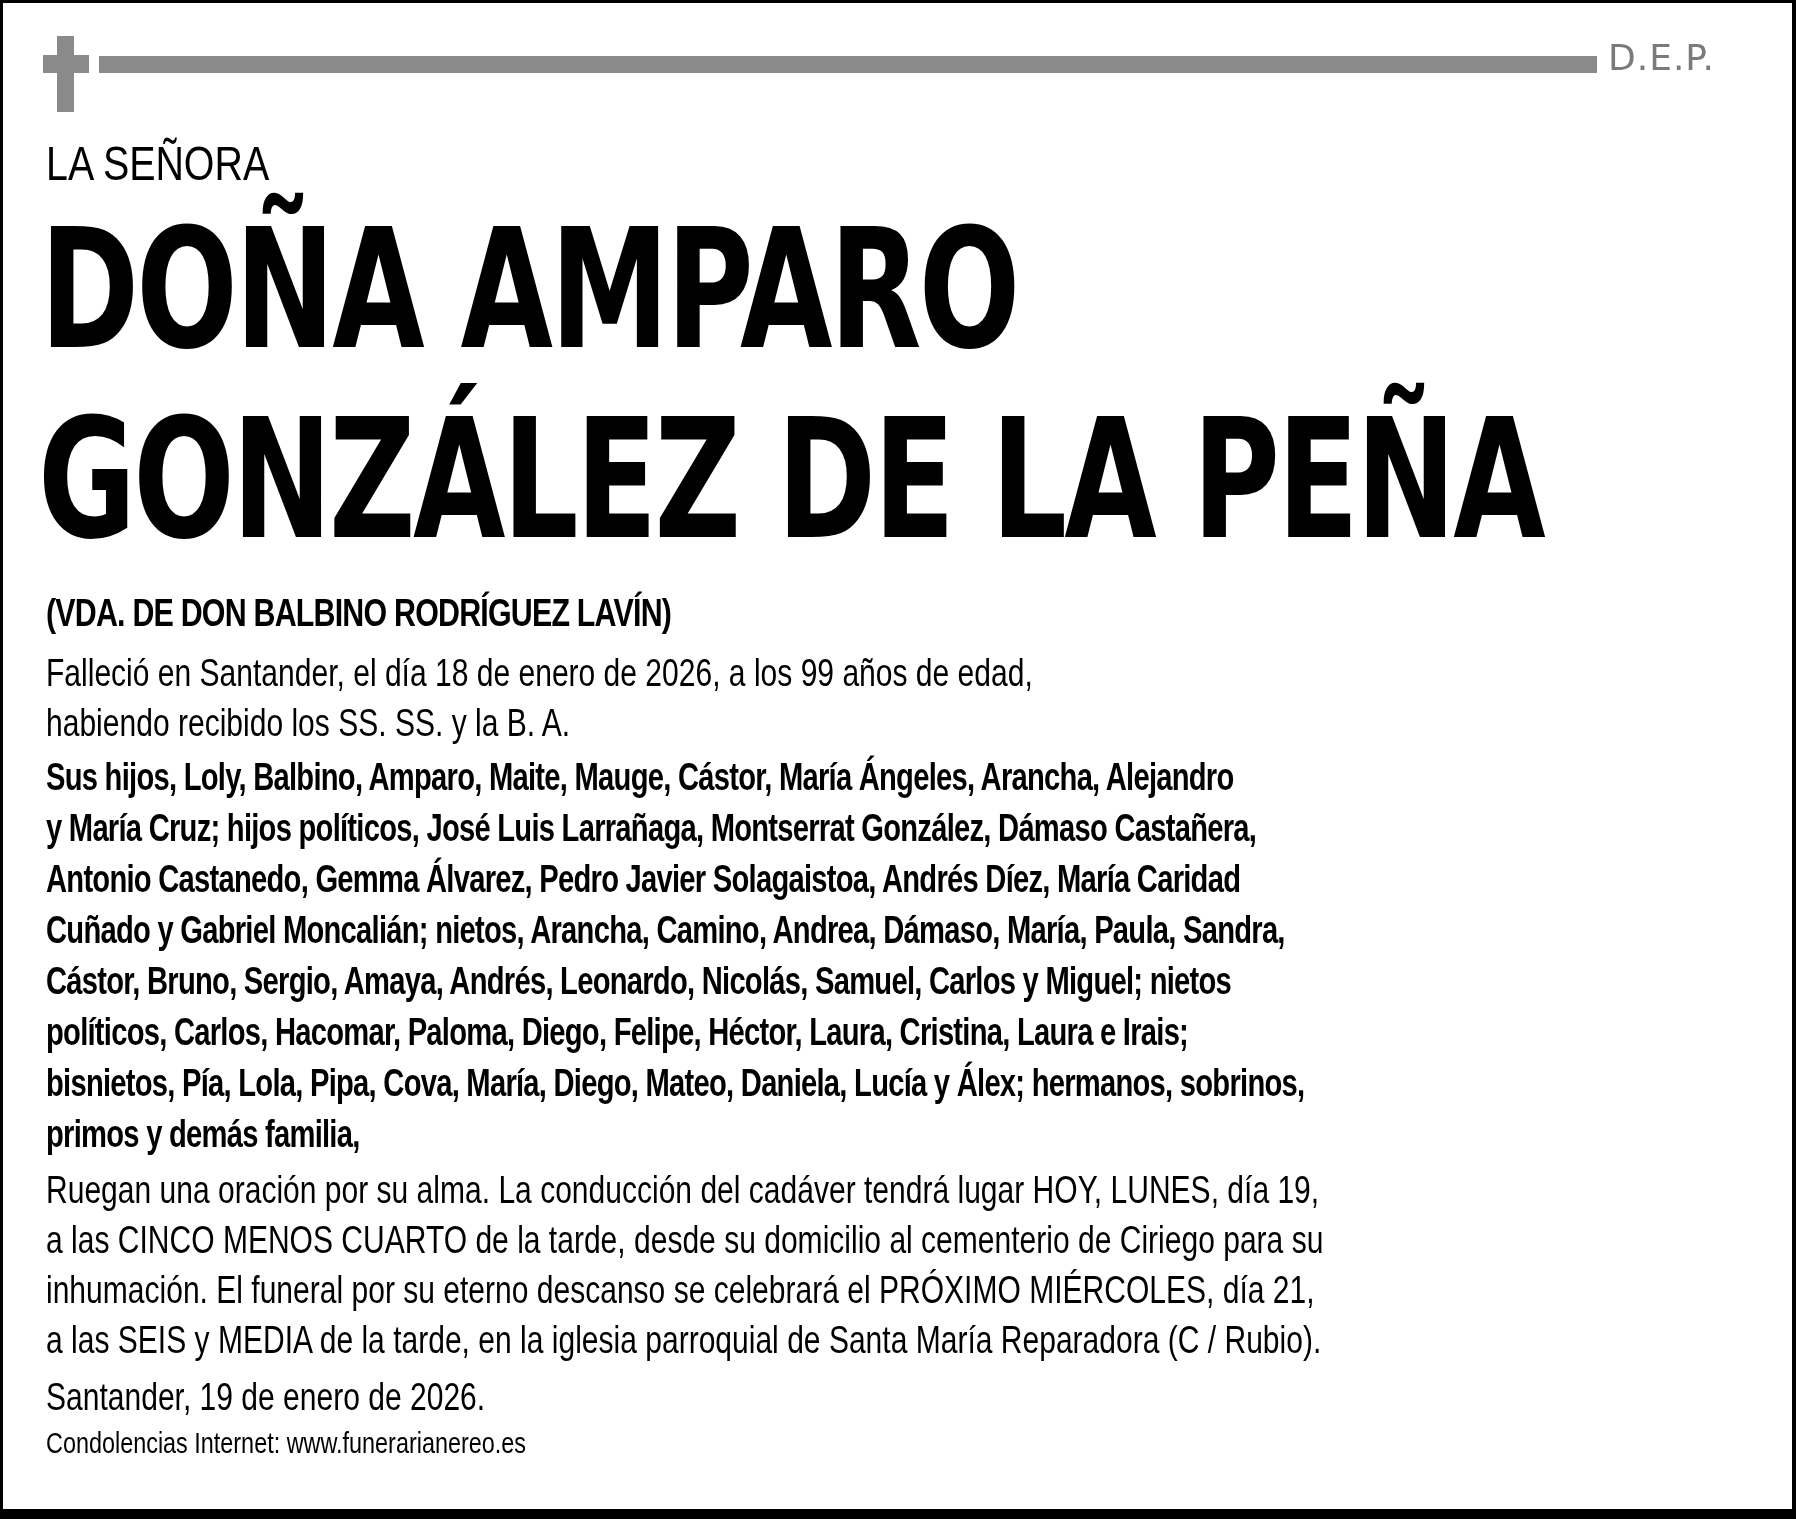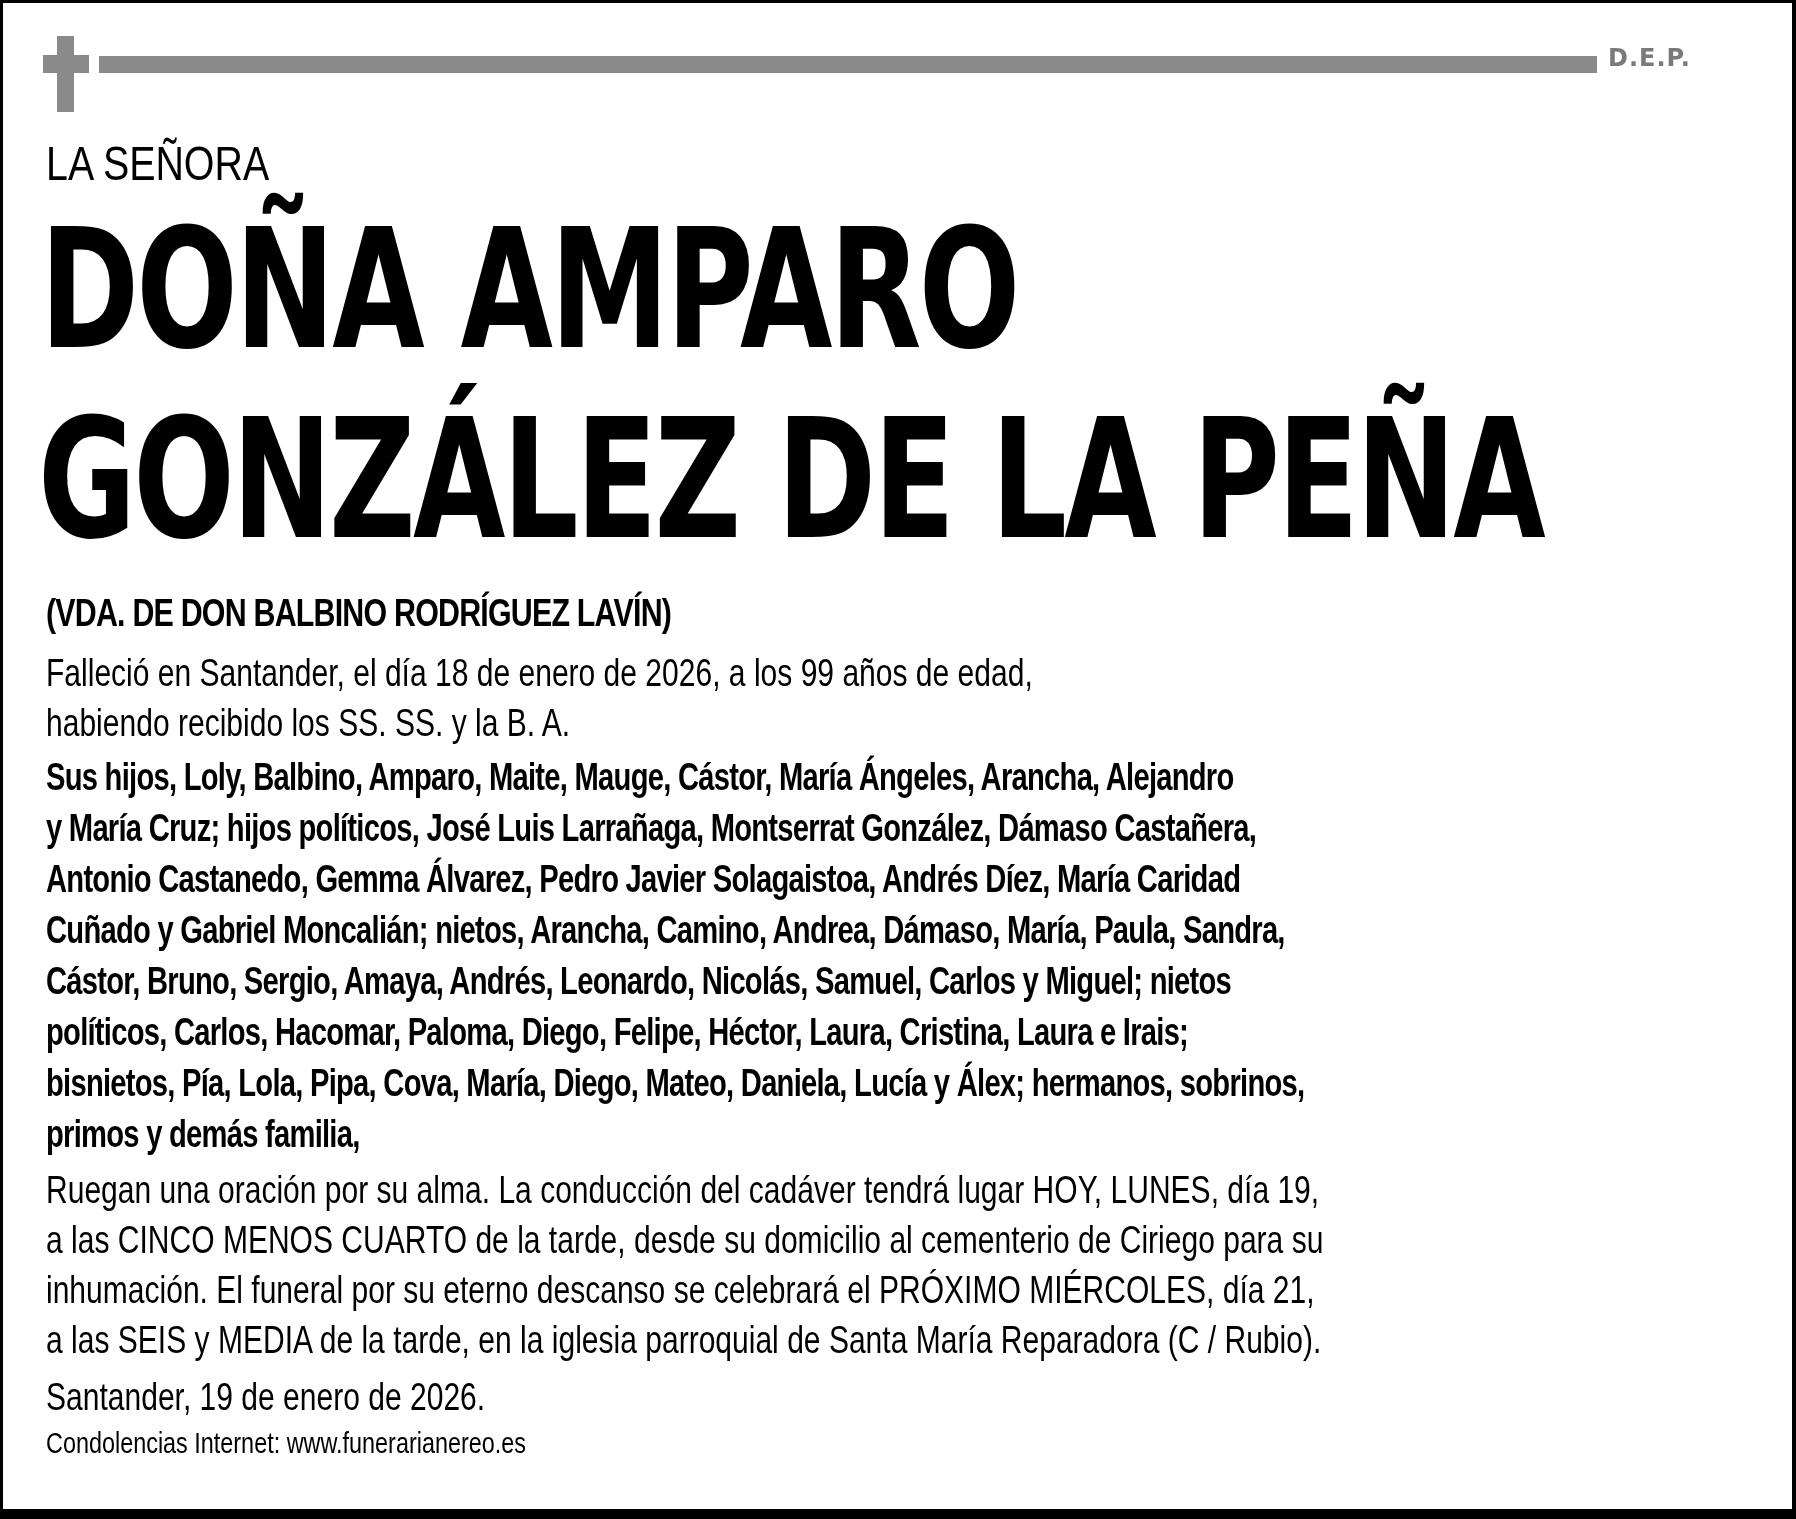--- a/index.html
+++ b/index.html
@@ -10,21 +10,21 @@
     border-top: 3px solid #000; border-left: 3px solid #000; border-right: 4px solid #000;
     background: #fff;
   }
   .bottom-bar { position: absolute; left: 0; top: 1509px; width: 1796px; height: 10px; background: #000; }
 
   .cross-v { position: absolute; left: 57px; top: 36px; width: 17px; height: 76px; background: #8a8a8a; }
   .cross-h { position: absolute; left: 43px; top: 55px; width: 46px; height: 18px; background: #8a8a8a; }
   .rule { position: absolute; left: 99px; top: 56px; width: 1498px; height: 17px; background: #8a8a8a; }
   .dep {
     position: absolute; left: 1608px; top: 36px; height: 44px; line-height: 44px;
-    font-family: "DejaVu Sans", sans-serif; font-weight: bold; font-size: 24px; color: #7a7a7a;
+    font-family: "DejaVu Sans", sans-serif; font-weight: normal; font-size: 36px; color: #7a7a7a;
     letter-spacing: 1px;
   }
 
   .line {
     position: absolute; white-space: nowrap; transform-origin: 0 50%; color: #000;
   }
   .reg { font-family: "Liberation Sans", sans-serif; font-weight: normal; }
   .bold { font-family: "Liberation Sans", sans-serif; font-weight: bold; }
   .heavy { font-family: "DejaVu Sans", sans-serif; font-weight: bold; }
 

